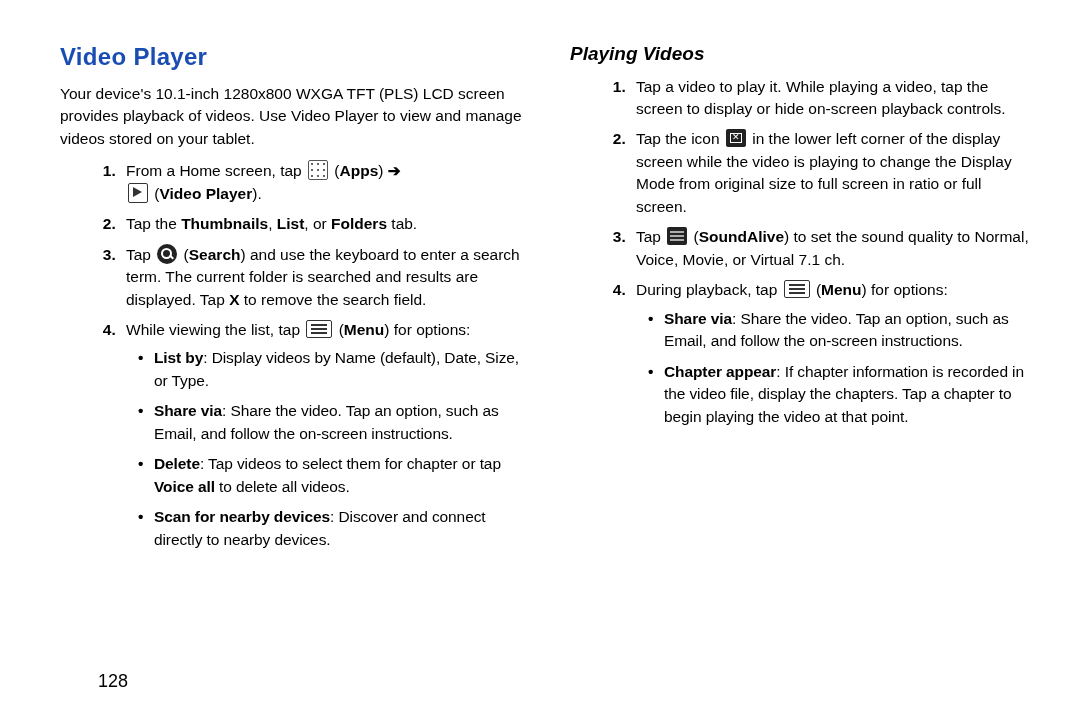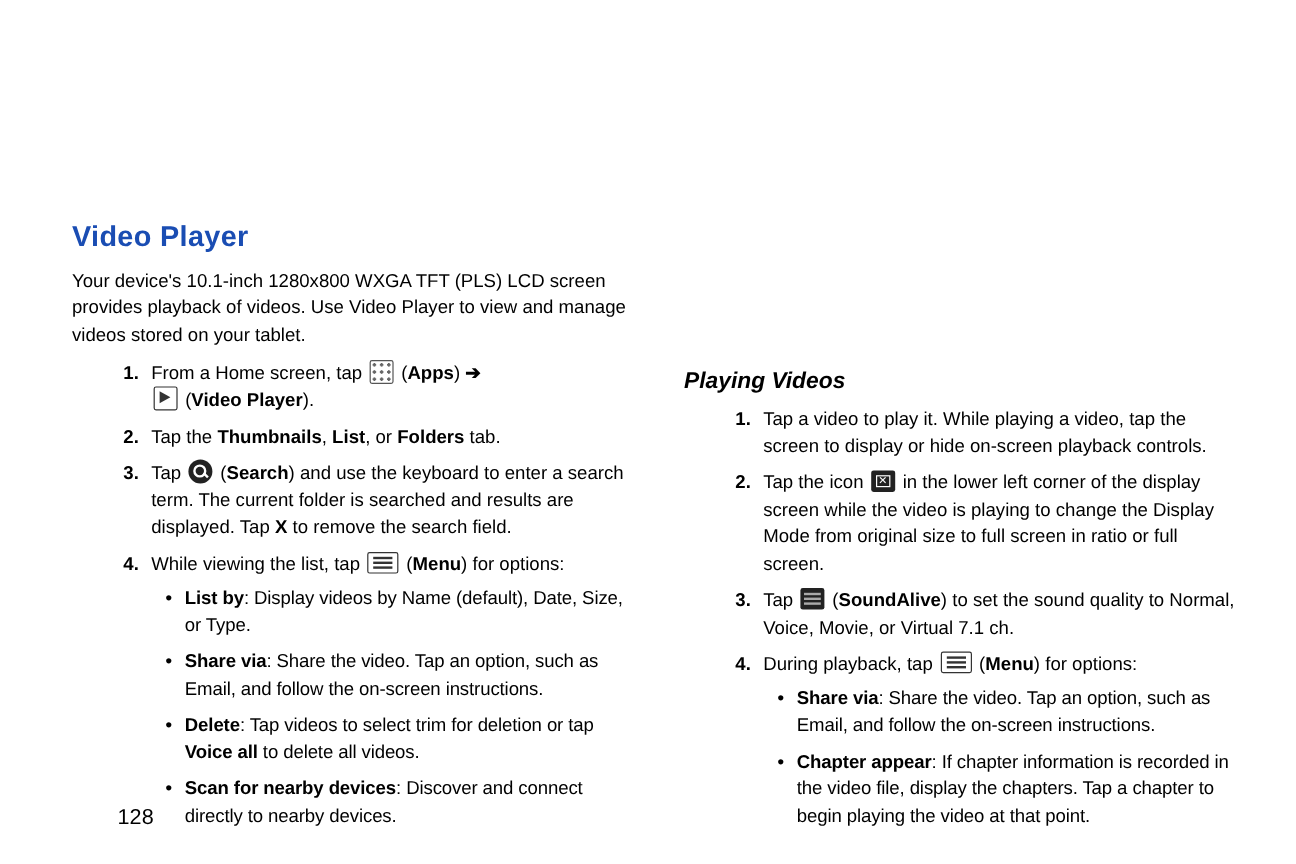--- a/index.html
+++ b/index.html
@@ -12,21 +12,20 @@
     height: 720px;
     overflow: hidden;
   }
   .page {
     display: flex;
     padding: 40px 40px 20px 60px;
     gap: 40px;
     box-sizing: border-box;
     height: 100%;
     position: relative;
-    align-items: flex-end;
   }
   .col {
     flex: 1;
     font-size: 15.5px;
     line-height: 1.45;
   }
   h1 {
     font-family: Arial, Helvetica, sans-serif;
     font-weight: 800;
     color: #1a4db3;
@@ -155,21 +154,21 @@
         <span class="icon search"></span>
         (<span class="b">Search</span><span>) and use the keyboard to enter a search term. The current folder is searched and results are displayed. Tap </span><span class="b">X</span><span> to remove the search field.</span>
       </li>
       <li>
         <span>While viewing the list, tap </span>
         <span class="icon menu"></span>
         (<span class="b">Menu</span><span>) for options:</span>
         <ul class="bul condensed">
           <li><span class="b">List by</span><span>: Display videos by Name (default), Date, Size, or Type.</span></li>
           <li><span class="b">Share via</span><span>: Share the video. Tap an option, such as Email, and follow the on-screen instructions.</span></li>
-          <li><span class="b">Delete</span><span>: Tap videos to select trim for deletion or tap </span><span class="b">Voice all</span><span> to delete all videos.</span></li>
+          <li><span class="b">Delete</span><span>: Tap videos to select them for chapter or tap </span><span class="b">Voice all</span><span> to delete all videos.</span></li>
           <li><span class="b">Scan for nearby devices</span><span>: Discover and connect directly to nearby devices.</span></li>
         </ul>
       </li>
     </ol>
   </div>
 
   <div class="col">
     <h2 class="sub">Playing Videos</h2>
     <ol>
       <li><span>Tap a video to play it. While playing a video, tap the screen to display or hide on-screen playback controls.</span></li>

